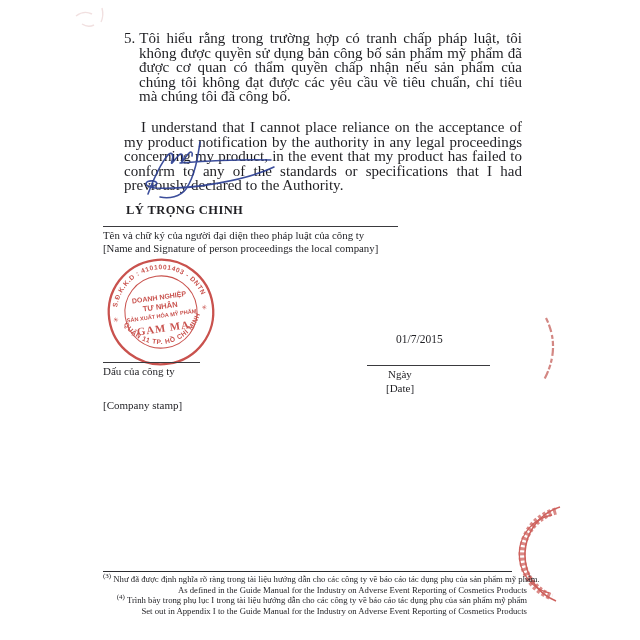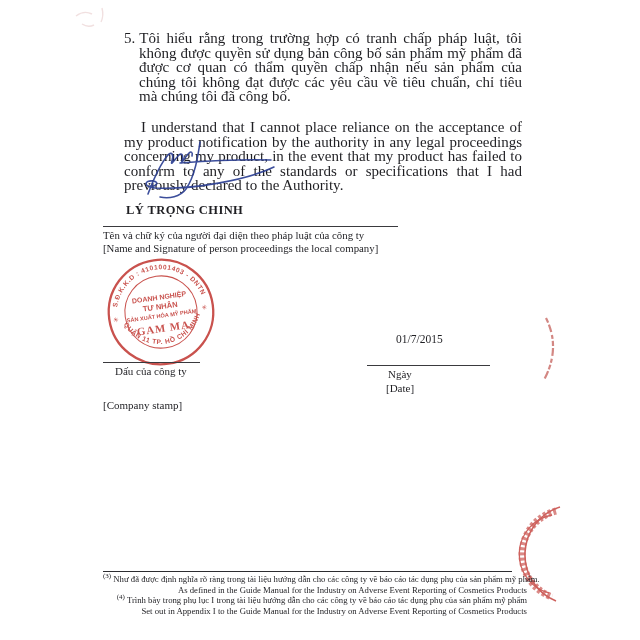--- a/index.html
+++ b/index.html
@@ -16,21 +16,21 @@
   .sig-name{left:126px;top:203px;font-size:12.5px;font-weight:bold;letter-spacing:.4px;}
   .rule{background:#3a3a3e;height:1px;}
   .sig-rule{left:103px;top:226px;width:295px;}
   .cap-vi{left:103px;top:229px;font-size:10.8px;}
   .cap-en{left:103px;top:242px;font-size:10.8px;}
   
   .stamp-svg{left:104px;top:255px;transform:rotate(-8deg);opacity:.88;}
   
   .date-val{left:396px;top:333px;font-size:11.5px;}
   .cs-rule{left:103px;top:362px;width:97px;}
-  .cs-vi{left:103px;top:365px;font-size:11px;margin-left:12px;}
+  .cs-vi{left:103px;top:365px;font-size:11px;}
   .cs-en{left:103px;top:379px;font-size:11px;margin-top:20px;}
   .dt-rule{left:367px;top:365px;width:123px;}
   .dt-vi{left:388px;top:368px;font-size:11px;}
   .dt-en{left:386px;top:382px;font-size:11px;}
   
   .fn-rule{left:103px;top:571px;width:409px;background:#2c2c30;}
   .footnotes{left:103px;top:574px;width:424px;font-size:8.7px;line-height:10.6px;text-align:right;}
   .fn-vi{white-space:nowrap;}
   .fn-en{padding-left:15px;white-space:nowrap;}
   .fn-marker{font-size:7px;vertical-align:super;line-height:0;}

